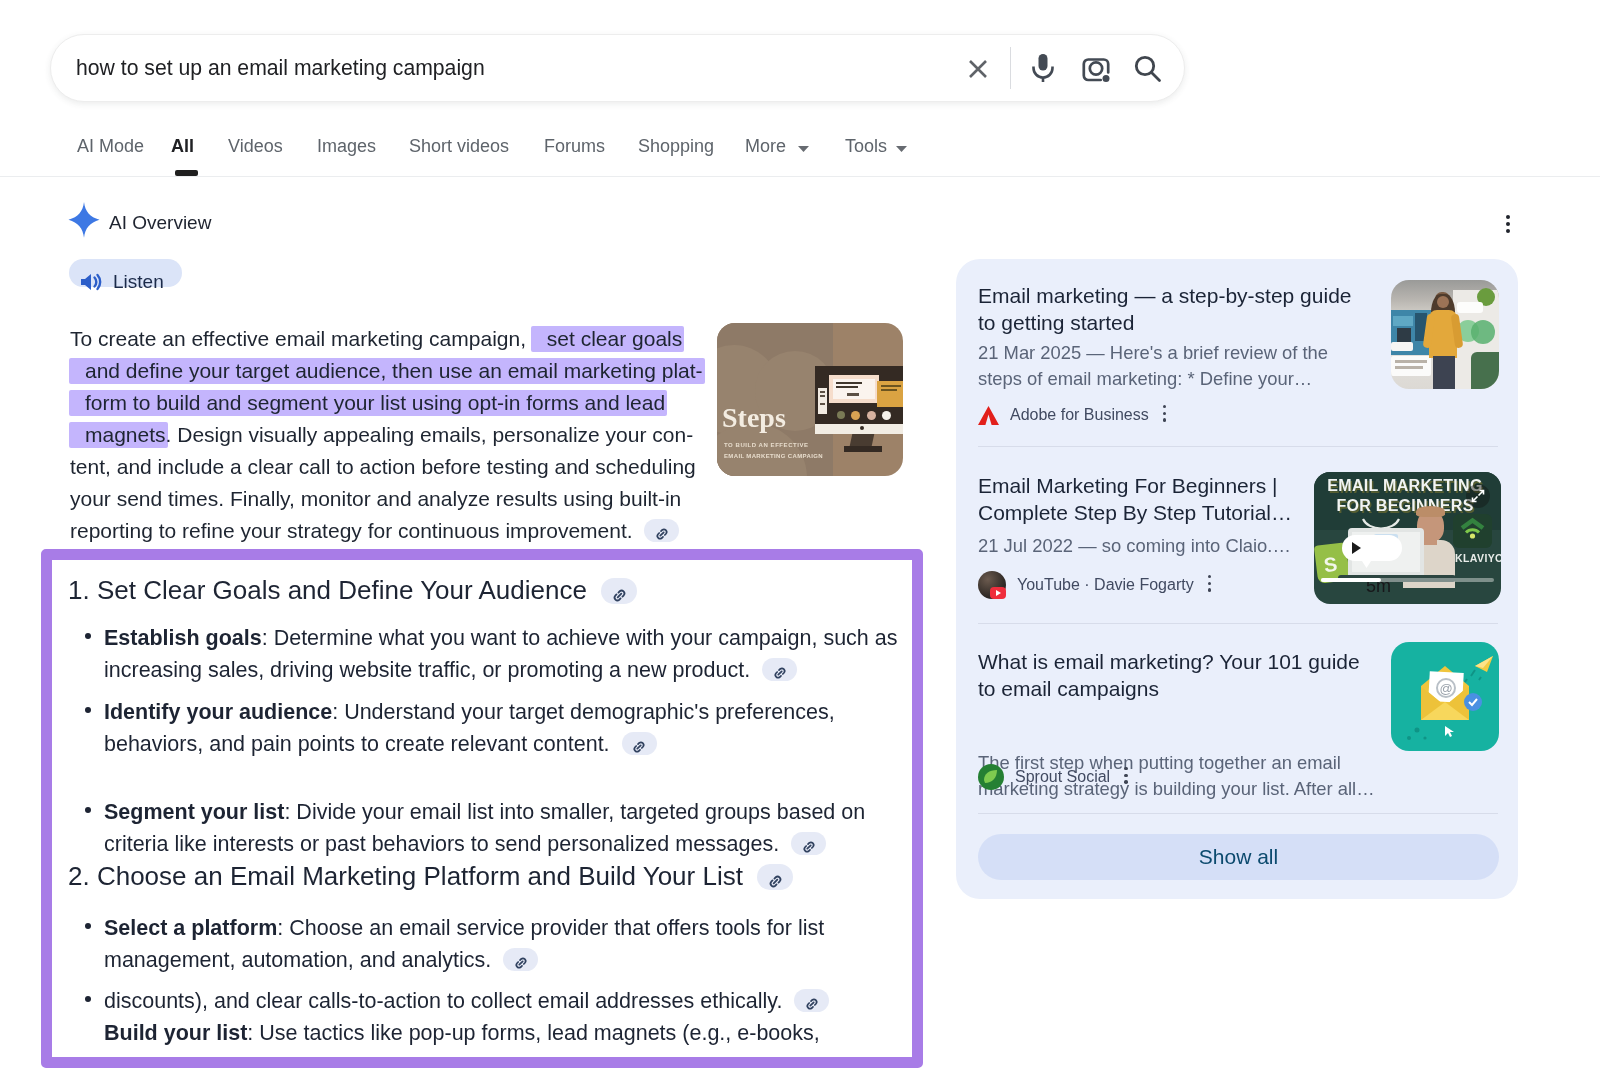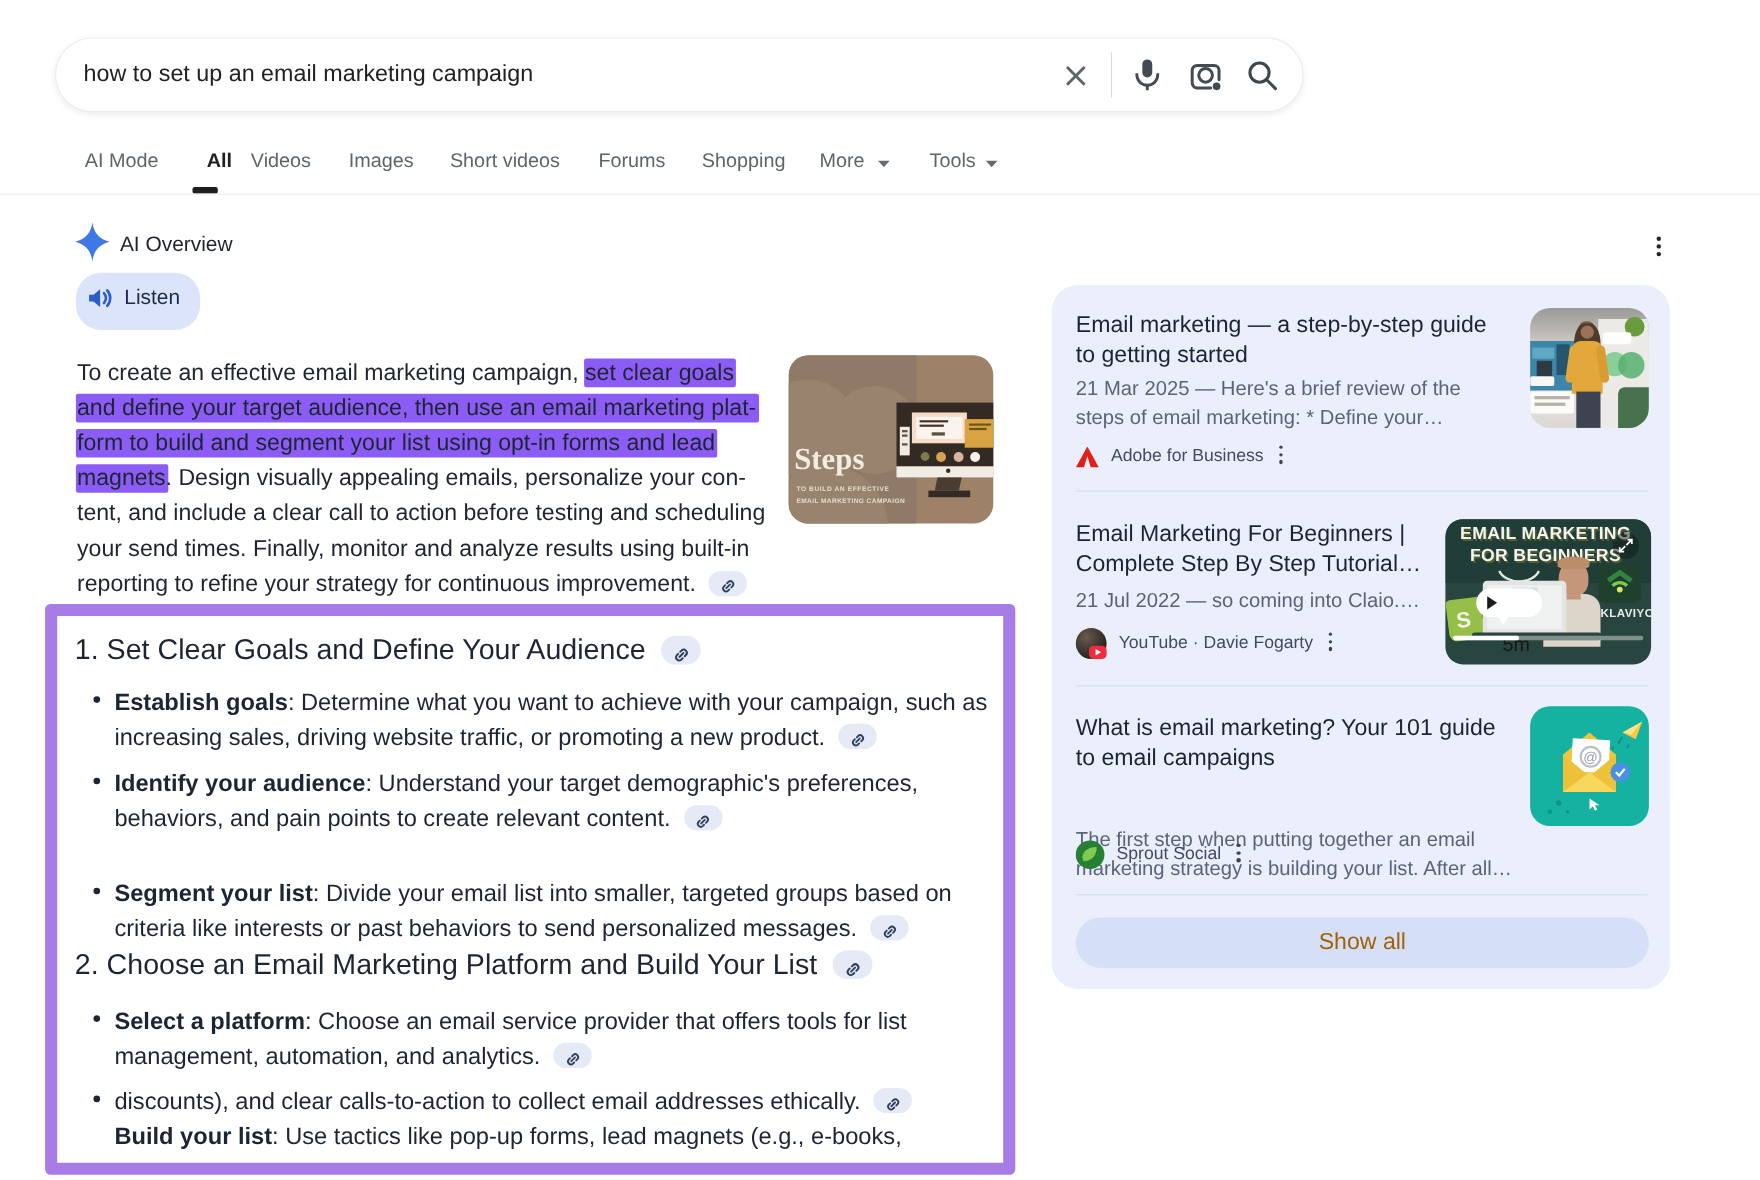--- a/index.html
+++ b/index.html
@@ -19,27 +19,27 @@
 .tab.sel { color:#202124; font-weight:bold; }
 .allbar { position:absolute; left:175px; top:170px; width:23px; height:6px; background:#1f1f1f; border-radius:2px; }
 .hdiv { position:absolute; left:0; top:176px; width:1600px; height:1px; background:#ebedef; }
 
 
 .aiov { position:absolute; left:109px; top:212px; font-size:19px; color:#1f2430; }
 .dots3 { position:absolute; }
 .dots3 i { display:block; width:4px; height:4px; border-radius:50%; background:#20242c; margin:0 auto 3px; }
 
 
-.listen { position:absolute; left:69px; top:248px; width:113px; height:52px; border-radius:23px; background:#dbe4f8; }
+.listen { position:absolute; left:69px; top:259px; width:113px; height:28px; border-radius:23px; background:#dbe4f8; }
 .listen span { position:absolute; left:44px; top:0; line-height:46px; font-size:19px; color:#1c2b4a; }
 
 
 .para { position:absolute; left:70px; top:323px; font-size:21px; line-height:32px; color:#1e2531; }
 .para div { white-space:nowrap; }
-.hl { background:#8b5cf6; border-radius:2px; padding:1px 2px 2px 1px; margin:-1px -2px -2px -1px; }
+.hl { background:#c4b5fd; border-radius:2px; padding:1px 2px 2px 16px; margin:-1px -2px -2px -1px; }
 .lpill { display:inline-block; width:35px; height:23px; border-radius:12px; background:#e6eaf6; vertical-align:-4px; text-align:center; }
 .lpill svg { margin-top:3px; }
 
 
 .steps { position:absolute; left:717px; top:323px; width:186px; height:153px; border-radius:18px; background:#9d8268; overflow:hidden; }
 
 
 .pbox { position:absolute; left:41px; top:549px; width:882px; height:519px; border:11px solid #a87ce7; border-radius:5px; background:#fff; }
 .ph { position:absolute; font-size:26px; line-height:34px; color:#1d2433; white-space:nowrap; }
 .ph .lpill { width:36px; height:26px; border-radius:13px; vertical-align:-5px; }
@@ -52,21 +52,21 @@
 .card { position:absolute; left:956px; top:259px; width:562px; height:640px; background:#eaeffb; border-radius:24px; }
 .rtitle { position:absolute; left:22px; font-size:21px; line-height:26.5px; color:#1b2436; white-space:nowrap; }
 .rsnip { position:absolute; left:22px; font-size:18.4px; line-height:26.25px; color:#5a6478; white-space:nowrap; }
 .rsrc { position:absolute; left:22px; height:28px; display:flex; align-items:center; }
 .rsrc .lbl { font-size:16px; color:#414a61; margin-left:11px; white-space:nowrap; }
 .vdots { display:inline-block; margin-left:14px; }
 .vdots i { display:block; width:3.6px; height:3.6px; border-radius:50%; background:#3e4454; margin:0 auto 3.4px; }
 .cdiv { position:absolute; left:22px; width:520px; height:1px; background:#d7dcea; }
 .thumb { position:absolute; overflow:hidden; }
 .showall { position:absolute; left:22px; top:575px; width:521px; height:46px; border-radius:23px; background:#d5dff7; 
-  text-align:center; line-height:46px; font-size:21px; color:#a16207; }
+  text-align:center; line-height:46px; font-size:21px; color:#0c4a6e; }
 </style>
 </head>
 <body>
 
 <div class="sbar"></div>
 <div class="query">how to set up an email marketing campaign</div>
 <svg class="icx" style="left:963px; top:54px;" width="30" height="30" viewBox="0 0 30 30">
   <path d="M7 7 L23 23 M23 7 L7 23" stroke="#5f6368" stroke-width="2.6"></path>
 </svg>
 <div class="sep"></div>
@@ -79,21 +79,21 @@
   <path d="M29.2 20.5 v-8.5 a4.5 4.5 0 0 0 -4.5 -4.5 h-15.4 a4.5 4.5 0 0 0 -4.5 4.5 v11.5 a4.5 4.5 0 0 0 4.5 4.5 h12.4" fill="none" stroke="#434a54" stroke-width="2.7" stroke-linecap="round"></path>
   <circle cx="17" cy="16.5" r="6.2" fill="none" stroke="#434a54" stroke-width="2.7"></circle>
   <circle cx="27" cy="26.5" r="3.5" fill="#434a54"></circle>
 </svg>
 <svg class="icx" style="left:1132px; top:53px;" width="31" height="31" viewBox="0 0 31 31">
   <circle cx="13" cy="13" r="8.7" fill="none" stroke="#40464e" stroke-width="2.8"></circle>
   <path d="M19.5 19.5 L27.5 27.5" stroke="#40464e" stroke-width="2.8" stroke-linecap="round"></path>
 </svg>
 
 <div class="tab" style="left:77px;">AI Mode</div>
-<div class="tab sel" style="left:188px;text-align:right;">All</div>
+<div class="tab sel" style="left:171px;text-align:right;">All</div>
 <div class="tab" style="left:228px;">Videos</div>
 <div class="tab" style="left:317px;">Images</div>
 <div class="tab" style="left:409px;">Short videos</div>
 <div class="tab" style="left:544px;">Forums</div>
 <div class="tab" style="left:638px;">Shopping</div>
 <div class="tab" style="left:745px;">More</div>
 <svg class="icx" style="left:798px; top:146px;" width="11" height="6" viewBox="0 0 11 6">
     <path d="M0 0 H11 L5.5 6 Z" fill="#676b71"></path>
   </svg>
 <div class="tab" style="left:845px;">Tools</div>

